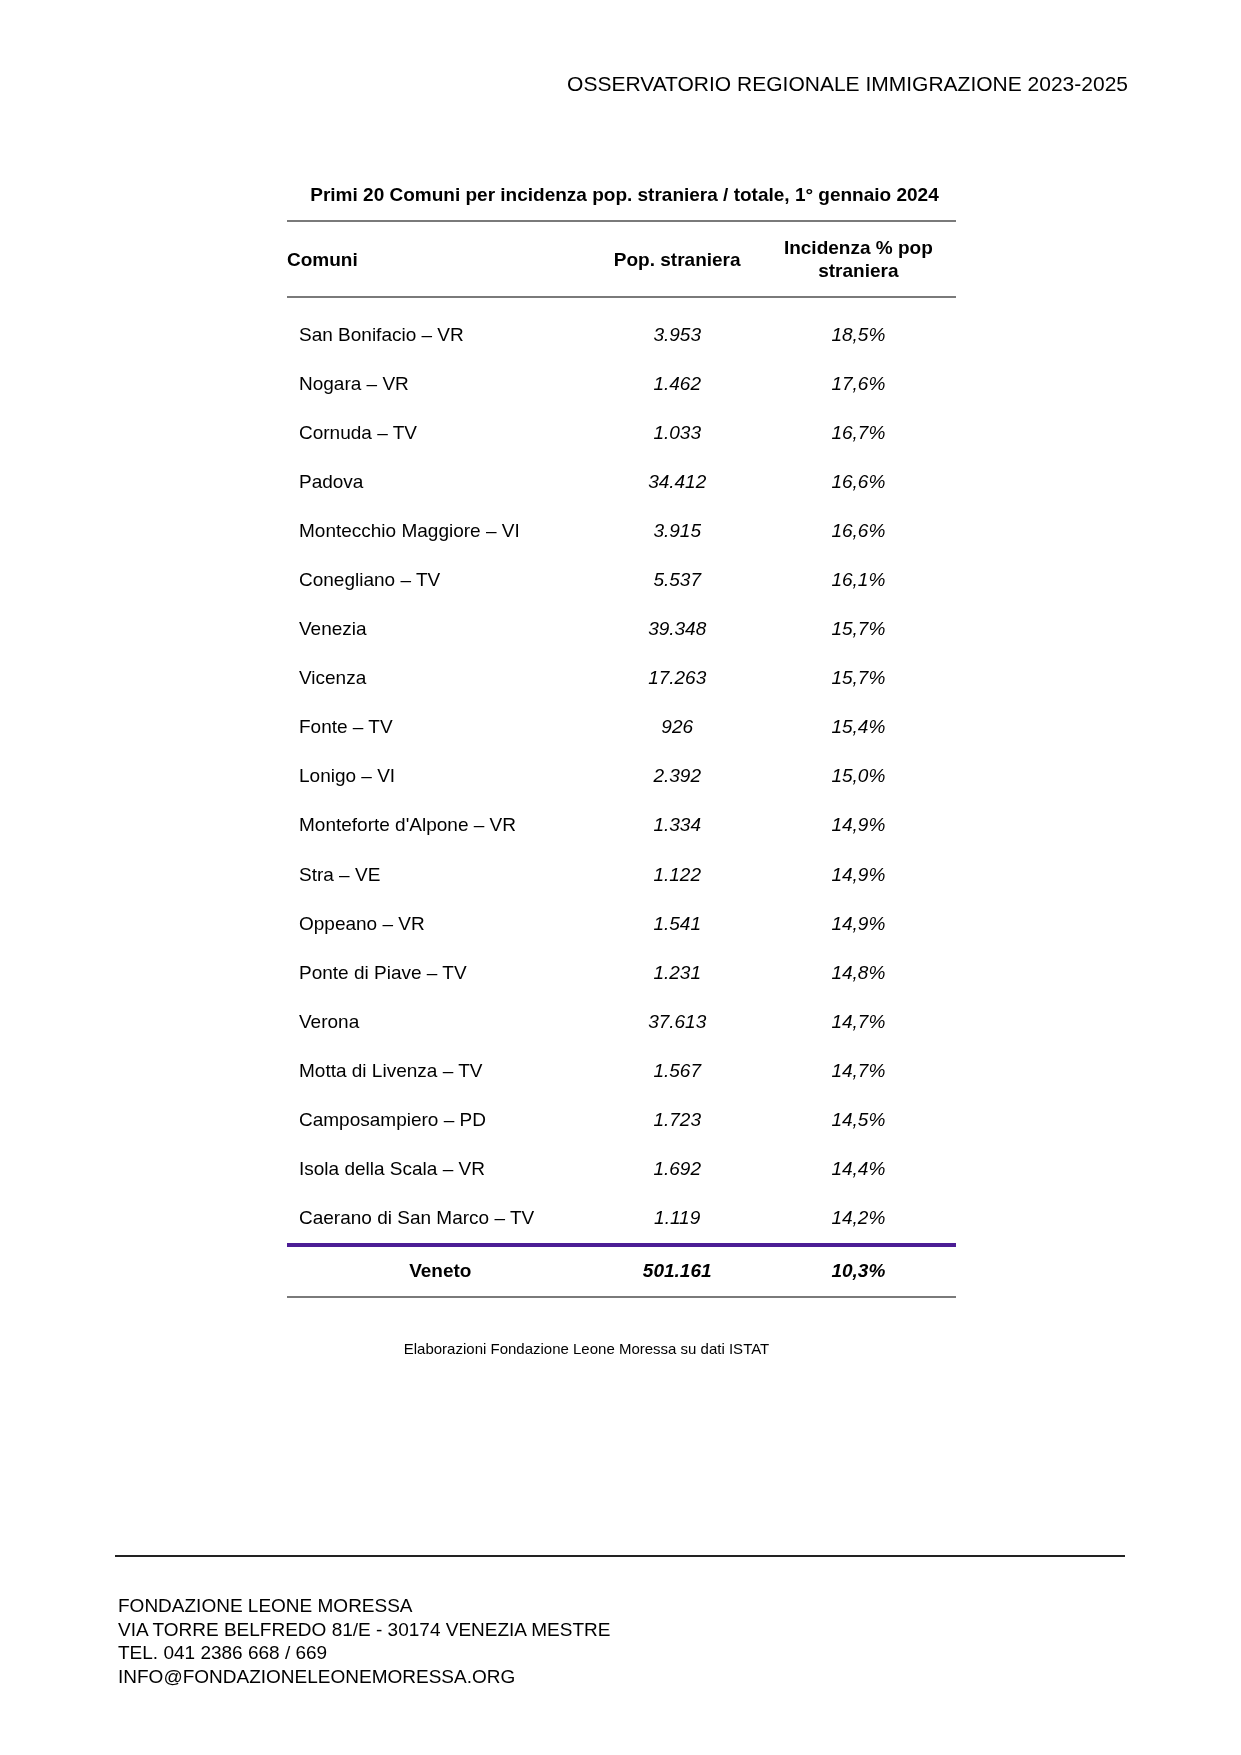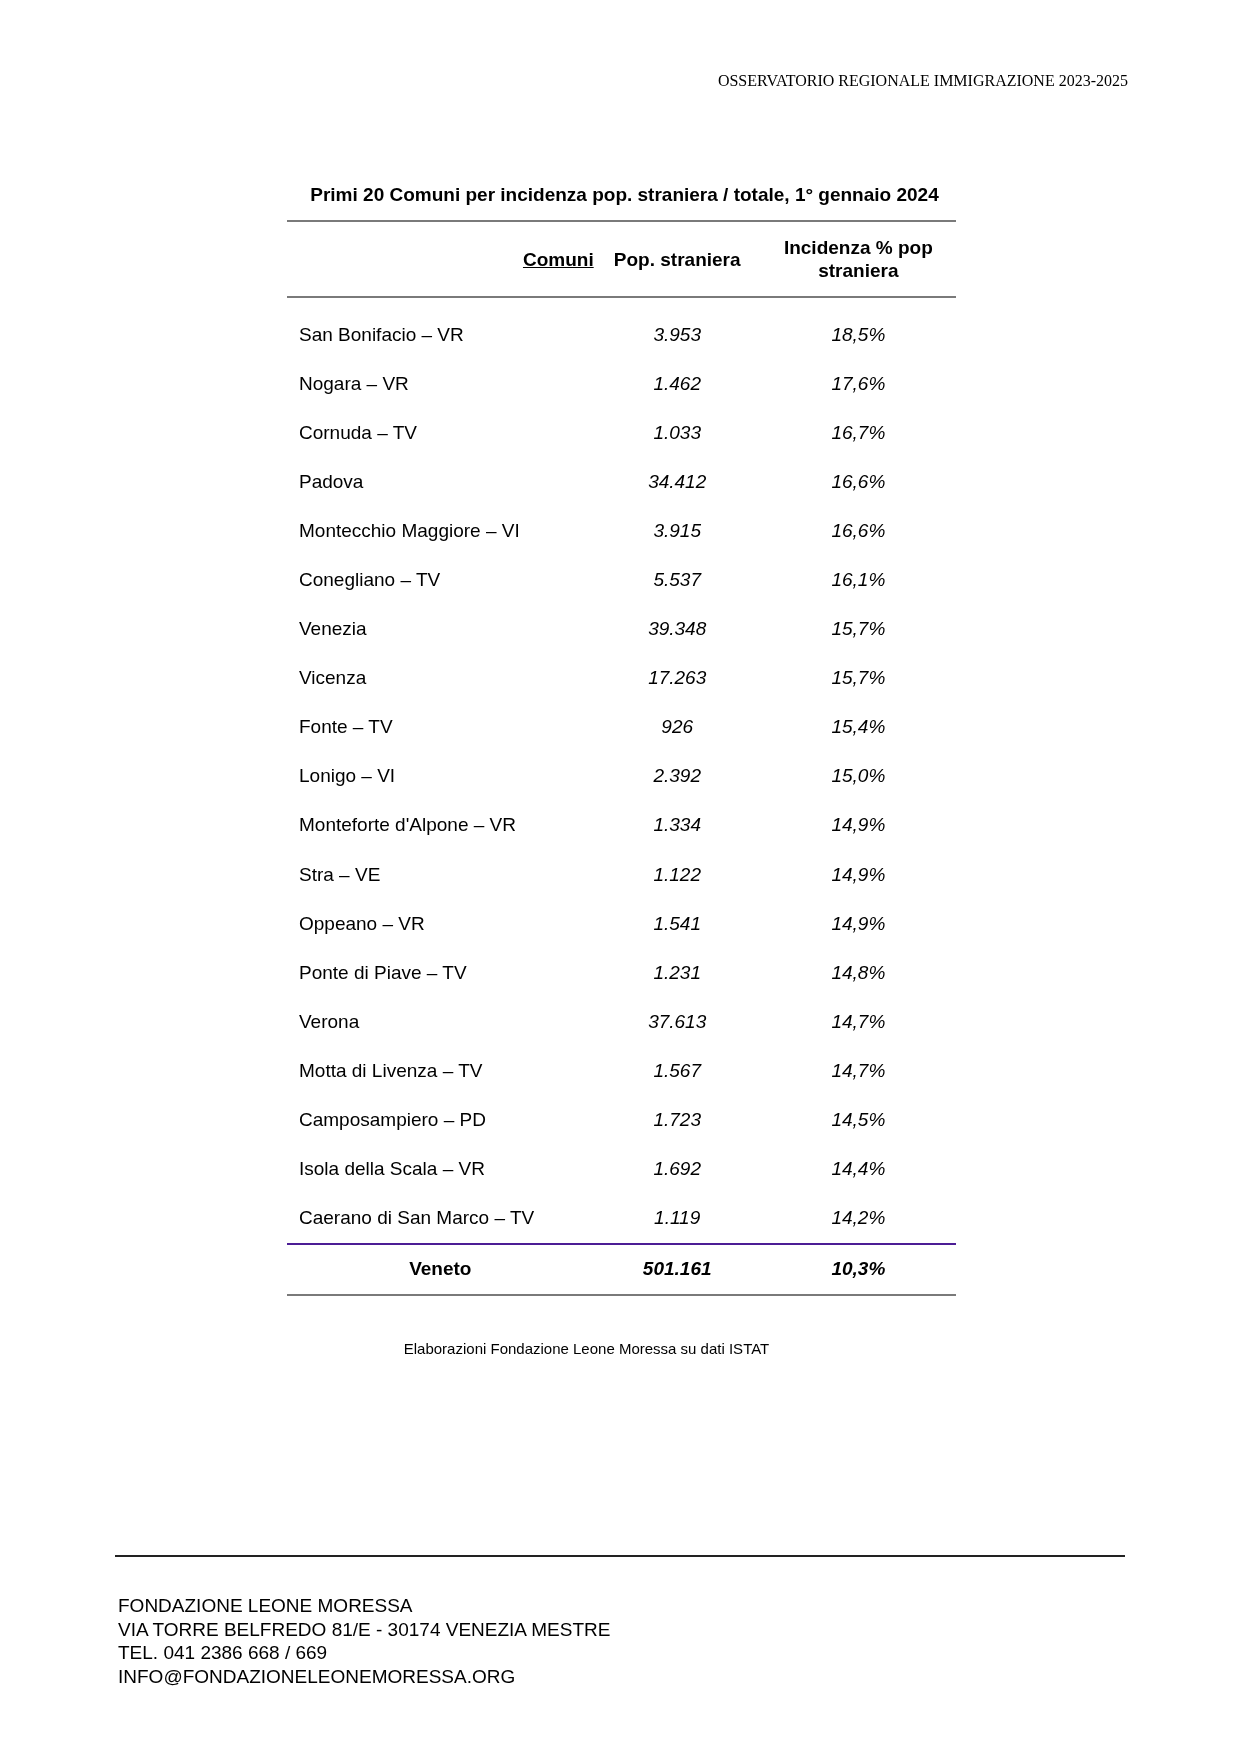--- a/index.html
+++ b/index.html
@@ -2,21 +2,21 @@
 <html><head>
 <meta charset="utf-8">
 <style>
   html, body { margin: 0; padding: 0; background: #ffffff; }
   body {
     width: 1241px; height: 1755px; position: relative; overflow: hidden;
     font-family: "Liberation Sans", sans-serif; color: #000;
   }
   .header-title {
     position: absolute; top: 72px; right: 113px;
-    font-size: 16px; letter-spacing: 0px; font-family: Liberation Serif, serif;
+    font-size: 21px; letter-spacing: 0px;
   }
   .table-title {
     position: absolute; top: 184px; left: 0; width: 1241px; text-align: center;
     font-size: 19px; font-weight: bold;
   }
   .table-title span { position: relative; left: 4px; }
   .data-table {
     position: absolute; top: 220px; left: 287px; width: 669px;
     border-collapse: collapse;
   }
@@ -29,21 +29,21 @@
     font-size: 19px; height: 49.1px; padding: 0; line-height: 22px;
   }
   .data-table tr.first td { padding-top: 12px; }
   .col-name { width: 300px; text-align: left; padding-left: 12px !important; }
   .col-pop { width: 170px; text-align: center; }
   .col-inc { width: 199px; text-align: center; }
   .data-table td.col-pop, .data-table td.col-inc { text-align: center; font-style: italic; }
   .data-table td.col-pop { padding-right: 0; }
   .total-row td {
     font-weight: bold; height: 49px;
-    border-top: 2px solid #4c1d95; border-bottom: 2px solid #7a7a7a;
+    border-top: 4px solid #4c1d95; border-bottom: 2px solid #7a7a7a;
   }
   .total-row td.col-name { text-align: center; padding-left: 0 !important; }
   .source-note {
     position: absolute; top: 1340px; left: 0; width: 1169px; text-align: center;
     font-size: 15px;
   }
   .source-note span { position: relative; left: 2px; }
   .footer-rule {
     position: absolute; top: 1555px; left: 115px; width: 1010px; height: 0;
     border-top: 2px solid #222;
@@ -57,21 +57,21 @@
 </head>
 <body>
 
 <div class="header-title">OSSERVATORIO REGIONALE IMMIGRAZIONE 2023-2025</div>
 
 <div class="table-title"><span>Primi 20 Comuni per incidenza pop. straniera / totale, 1° gennaio 2024</span></div>
 
 <table class="data-table">
   <thead>
     <tr>
-      <th class="col-name" style="text-align:right; padding-left:0 !important;text-decoration:underline;">Comuni</th>
+      <th class="col-name" style="text-align:left; padding-left:0 !important;">Comuni</th>
       <th class="col-pop">Pop. straniera</th>
       <th class="col-inc">
         <span>Incidenza % pop</span><br>
         <span>straniera</span>
       </th>
     </tr>
   </thead>
   <tbody id="table-body">
     <tr class="first">
         <td class="col-name">San Bonifacio – VR</td>

